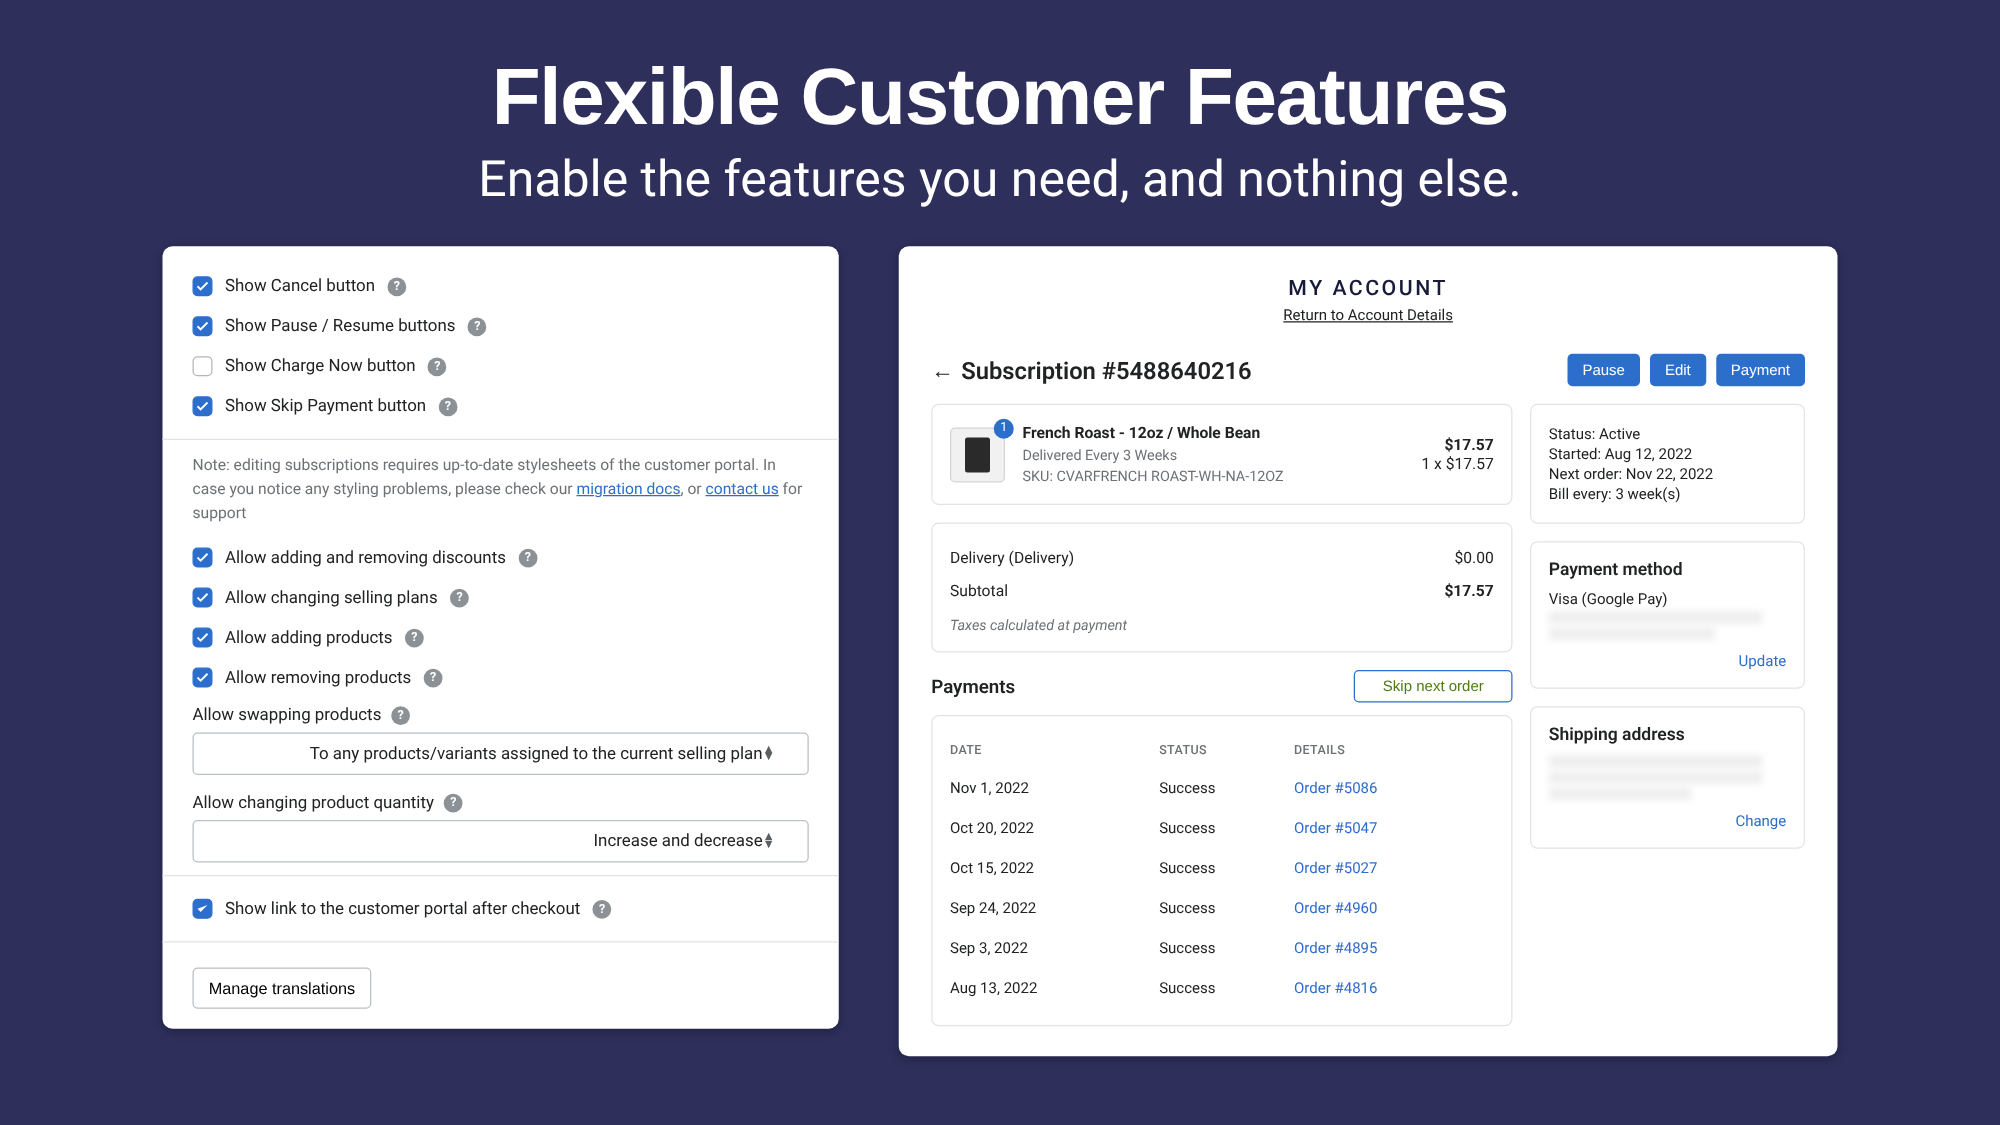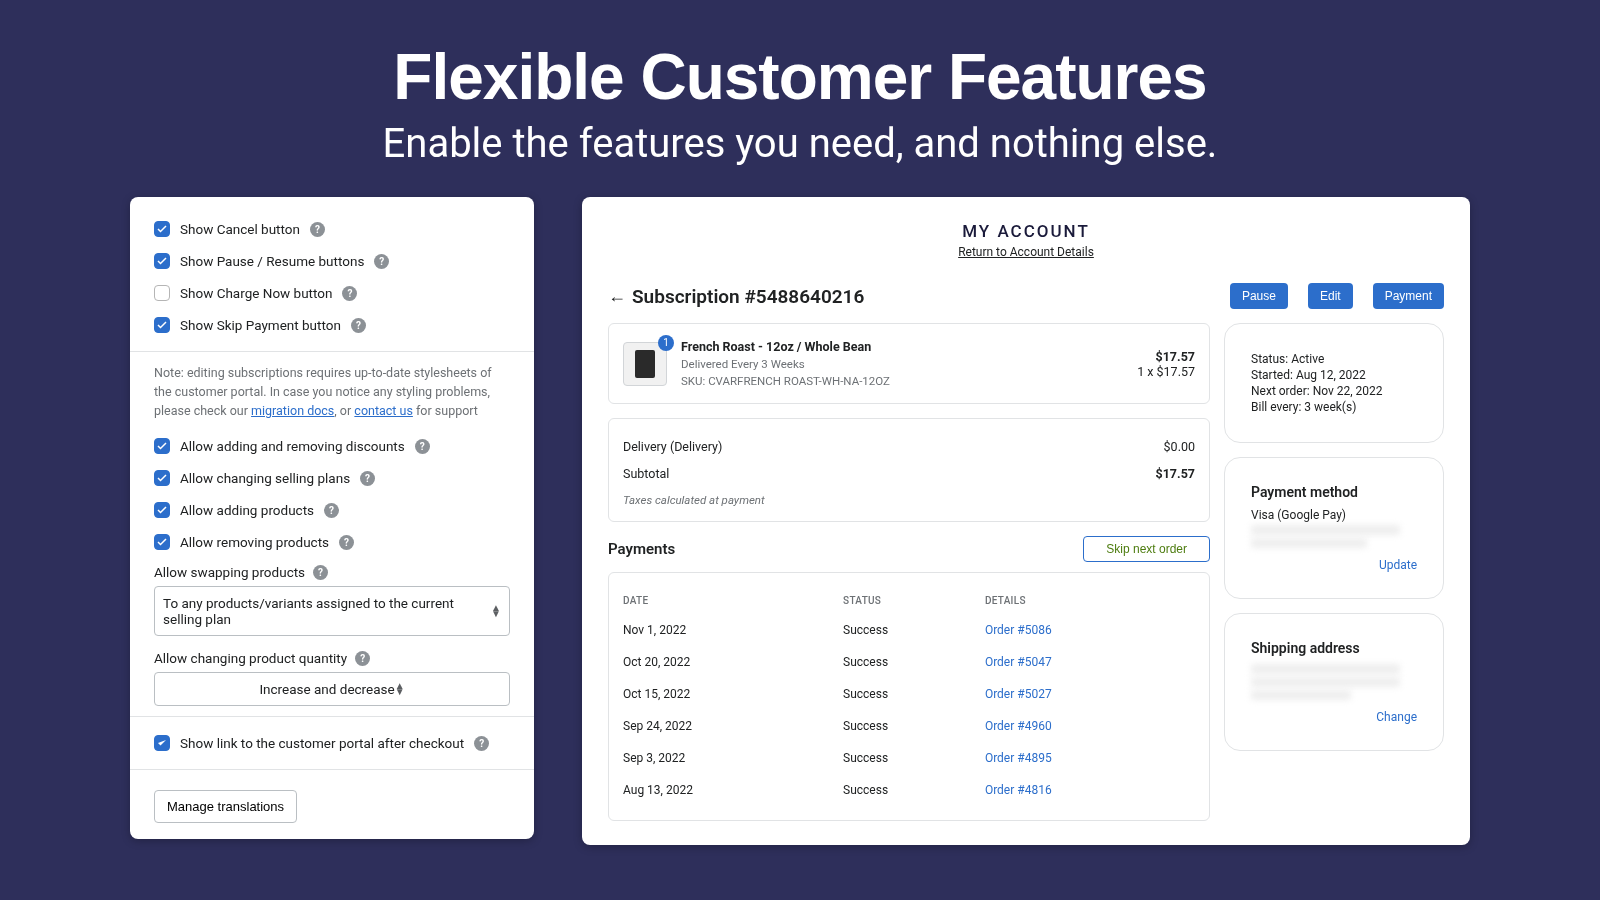--- a/index.html
+++ b/index.html
@@ -2,42 +2,42 @@
 <html><head>
 <meta charset="utf-8">
 <style>
 *{box-sizing:border-box;margin:0;padding:0}
 body{background:#2e2f5b;font-family:-apple-system,BlinkMacSystemFont,"Segoe UI",Roboto,sans-serif;width:1600px;height:900px;overflow:hidden}
 .hero{text-align:center;color:#fff;padding:40px 0 20px}
 .hero h1{font-size:64px;font-weight:800;letter-spacing:-1px;font-family:"Segoe UI",sans-serif}
 .hero h2{font-size:40px;font-weight:400;margin-top:6px}
 .panels{display:flex;gap:48px;padding:10px 130px 0;align-items:flex-start}
 .card{background:#fff;border-radius:8px;box-shadow:0 2px 8px rgba(0,0,0,.25)}
-.left{width:404px;padding:16px 0 16px;font-size:13.5px;color:#202223}
+.left{width:541px;padding:16px 0 16px;font-size:13.5px;color:#202223}
 .right{flex:1;padding:16px 26px 24px;font-size:12.5px;color:#202223}
 .opt-row{display:flex;align-items:center;gap:10px;padding:8px 24px}
 .cb{width:16px;height:16px;border:1.5px solid #b5b5b5;border-radius:4px;display:inline-flex;align-items:center;justify-content:center;flex-shrink:0;cursor:pointer}
 .cb.checked{background:#2c6ecb;border-color:#2c6ecb}
 .cb.checked svg{display:block}
 .cb svg{display:none;width:10px;height:10px;fill:#fff}
 .help{width:15px;height:15px;border-radius:50%;background:#8c9196;color:#fff;font-size:10px;display:inline-flex;align-items:center;justify-content:center;cursor:default;font-weight:700}
 .divider{height:1px;background:#e1e3e5;margin:10px 0}
 .note{padding:2px 24px 10px;font-size:12.5px;color:#6d7175;line-height:1.5}
 .note a{color:#2c6ecb;text-decoration:underline}
 .field-label{display:flex;align-items:flex-end;gap:8px;padding:6px 24px 6px}
-.select{margin:0 24px 8px;border:1px solid #babfc3;border-radius:4px;padding:8px 8px;font-size:13.5px;display:flex;justify-content:center;align-items:center;cursor:pointer}
+.select{margin:0 24px 8px;border:1px solid #babfc3;border-radius:4px;padding:8px 26px;font-size:13.5px;display:flex;justify-content:flex-end;align-items:center;cursor:pointer}
 .chev{font-size:10px;color:#5c5f62;line-height:.6}
 .btn{border:1px solid #babfc3;background:#fff;border-radius:4px;padding:8px 12px;font-size:13px;cursor:pointer;margin:10px 24px 0}
 
 .acct-title{text-align:center;font-size:17px;letter-spacing:2px;font-weight:500;color:#1a1a3a;margin:8px 0 4px}
 .acct-sub{text-align:center;font-size:12px;color:#202223;margin-bottom:24px;text-decoration:underline;cursor:pointer}
 .sub-header{display:flex;justify-content:space-between;align-items:center;margin-bottom:14px}
 .sub-header h3{font-size:19px;font-weight:600;display:flex;align-items:center;gap:6px}
 .back-arrow{cursor:pointer;font-size:18px}
-.btn-grp{display:flex;gap:20px}
+.btn-grp{display:flex;gap:8px}
 .pbtn{background:#2c6ecb;color:#fff;border:none;border-radius:4px;padding:6px 12px;font-size:12px;cursor:pointer}
 .cols{display:flex;gap:14px;align-items:flex-start}
 .main-col{flex:1;display:flex;flex-direction:column;gap:14px}
 .side-col{width:220px;display:flex;flex-direction:column;gap:14px}
 .box{border:1px solid #e1e3e5;border-radius:6px;padding:14px}
 .product{display:flex;align-items:center;gap:14px}
 .thumb{width:44px;height:44px;background:#f1f1f1;border:1px solid #d2d5d8;border-radius:4px;position:relative;display:flex;align-items:center;justify-content:center}
 .badge{position:absolute;top:-8px;right:-8px;background:#2c6ecb;color:#fff;border-radius:50%;width:16px;height:16px;font-size:10px;display:flex;align-items:center;justify-content:center}
 .thumb-inner{width:20px;height:28px;background:#2a2a2a;border-radius:2px}
 .prod-info{flex:1;font-size:11.5px;line-height:1.45}
@@ -47,21 +47,21 @@
 .price .big{font-weight:700}
 .line{display:flex;justify-content:space-between;padding:6px 0;font-size:12.5px}
 .tax-note{text-align:left;color:#6d7175;font-style:italic;font-size:11.5px;margin-top:6px}
 .pay-head{display:flex;justify-content:space-between;align-items:center;margin-bottom:10px}
 .pay-head h4{font-size:15px;font-weight:600}
 .skip-btn{border:1px solid #2c6ecb;color:#4d7c0f;background:#fff;border-radius:4px;padding:5px 22px;font-size:12px;cursor:pointer}
 table{width:100%;border-collapse:collapse;font-size:12px}
 th{text-align:left;color:#6d7175;font-weight:500;font-size:10px;padding:8px 0;letter-spacing:.3px}
 td{padding:9px 0}
 .ord-link{color:#2c6ecb;cursor:pointer}
-.side-box{border:1px solid #e1e3e5;border-radius:16px;padding:26px;font-size:12px}
+.side-box{border:1px solid #e1e3e5;border-radius:6px;padding:14px;font-size:12px}
 .side-box h5{font-size:14px;font-weight:600;margin-bottom:8px}
 .side-box .row{margin:2px 0}
 .side-link{color:#2c6ecb;text-align:right;display:block;margin-top:10px;cursor:pointer;font-size:12px}
 .blur{filter:blur(3px);color:#888;background:#eee;height:10px;border-radius:2px;margin:3px 0;width:90%}
 </style>
 </head>
 <body>
 
 <div class="hero">
   <h1>Flexible Customer Features</h1>

